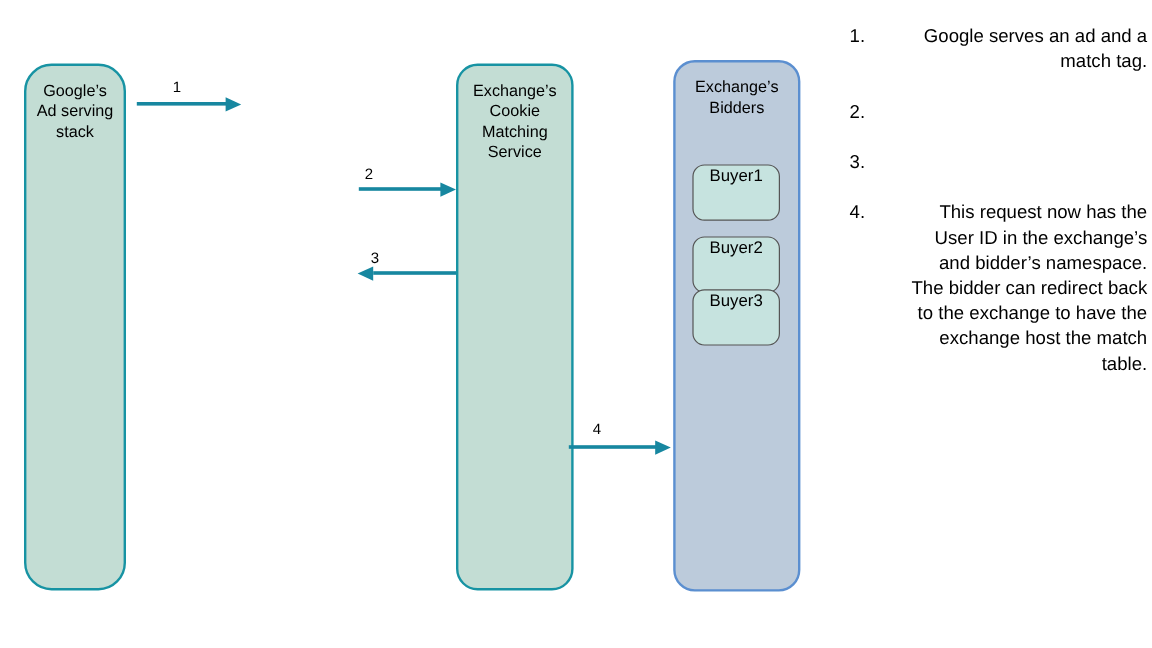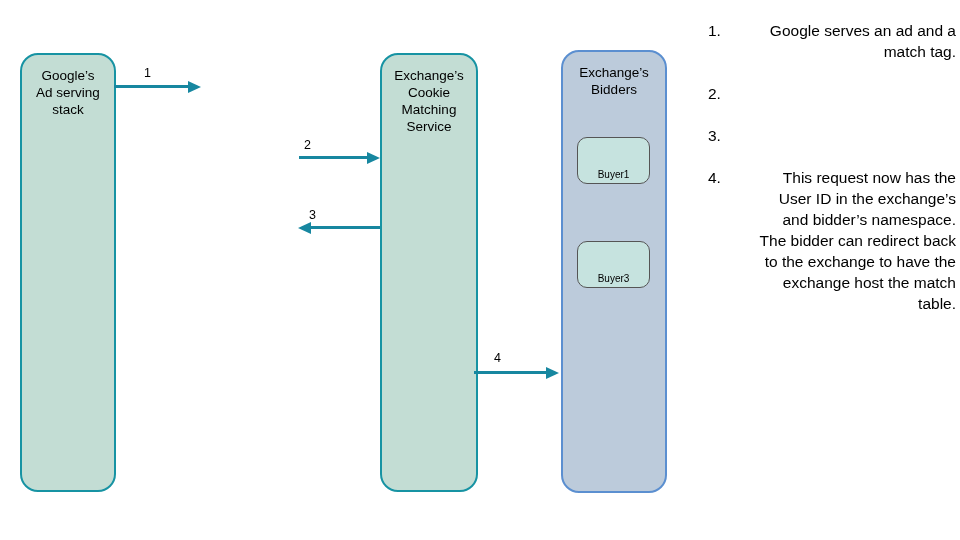--- a/index.html
+++ b/index.html
@@ -20,38 +20,38 @@
     border-radius: 18px;
     border: 2px solid #1793a3;
     text-align: center;
     font-size: 13.5px;
     line-height: 17px;
     padding-top: 12px;
   }
   .node-label { white-space: pre-line; display: block; }
   .node-green { background: #c3ddd4; }
   .node-blue  { background: #bccbdb; }
-  #node-google  { left: 20px;  top: 53px; width: 96px;  height: 439px; }
+  #node-google  { left: 20px;  top: 53px; width: 85px;  height: 439px; border-radius: 23px; }
   #node-browser { left: 202px; top: 53px; width: 96px;  height: 439px; }
   #node-cm      { left: 380px; top: 53px; width: 98px;  height: 439px; }
   #node-bidders { left: 561px; top: 50px; width: 106px; height: 443px; border-color: #5b8fd0; }
 
   
   .buyer {
     position: absolute;
     left: 14px;
     width: 73px;
     height: 47px;
     background: #c6e3df;
     border: 1.5px solid #555555;
     border-radius: 10px;
     display: flex;
-    align-items: flex-end;
+    align-items: flex-start;
     justify-content: center;
-    font-size: 10px;
+    font-size: 14px;
   }
   #buyer-1 { top: 85px; }
   #buyer-2 { top: 145px; }
   #buyer-3 { top: 189px; }
   #buyer-n { top: 336px; }
 
   
   .arrow-line {
     position: absolute;
     height: 3px;
@@ -111,20 +111,23 @@
 Matching
 Service</span>
   </div>
 
   <div class="node node-blue" id="node-bidders">
     <span class="node-label">Exchange’s
 Bidders</span>
     <div class="buyer" id="buyer-1">
       <span>Buyer1</span>
     </div>
+    <div class="buyer" id="buyer-2">
+      <span>Buyer2</span>
+    </div>
     <div class="buyer" id="buyer-3">
       <span>Buyer3</span>
     </div>
   </div>
 
   <div class="arrow-label" style="left:144px; top:66px;">1</div>
   <div class="arrow-line" style="left:114px; top:85px; width:75px;"></div>
   <div class="arrow-head-right" style="left:188px; top:81px;"></div>
 
   <div class="arrow-label" style="left:304px; top:138px;">2</div>

